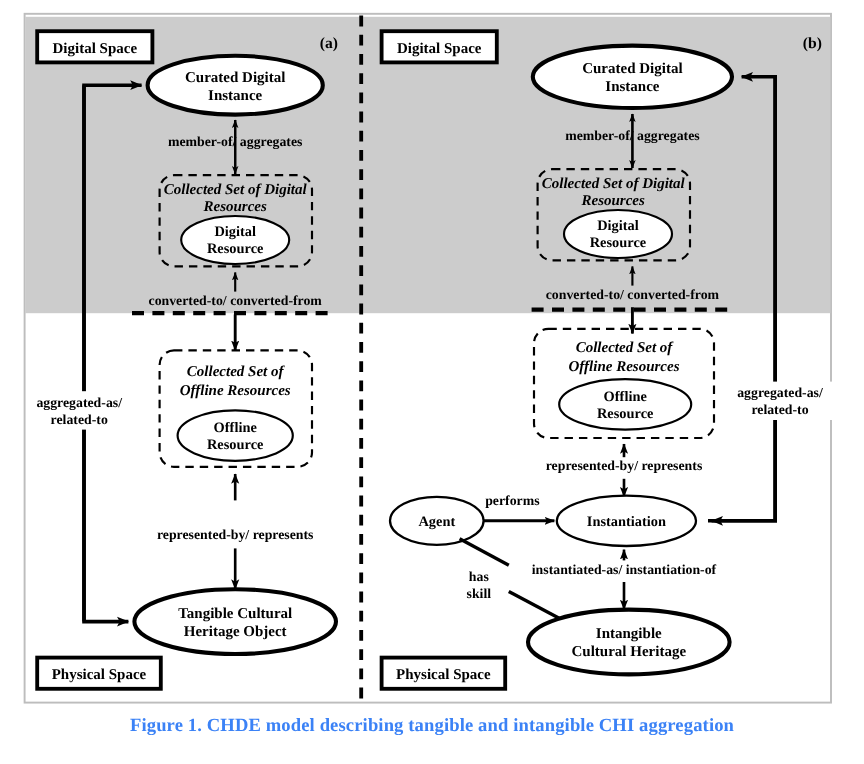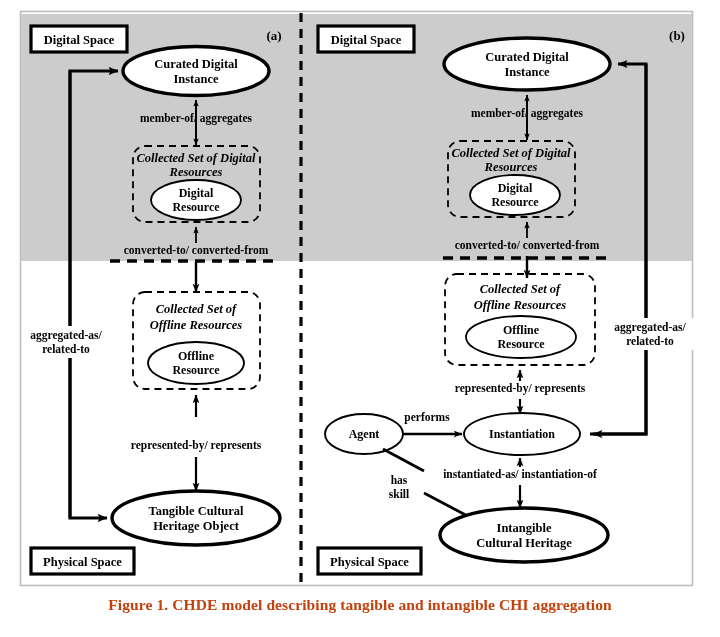--- a/index.html
+++ b/index.html
@@ -26,21 +26,21 @@
   }
   .caption {
     position: absolute;
     left: 0;
     top: 596px;
     width: 720px;
     text-align: center;
     font-family: "Liberation Serif", "DejaVu Serif", serif;
     font-weight: bold;
     font-size: 15.5px;
-    color: #c2410c;
+    color: #3b82f6;
     letter-spacing: 0.1px;
   }
   text {
     font-family: "Liberation Serif", "DejaVu Serif", serif;
     fill: #000;
   }
   .t-node {
     font-size: 12.5px;
     font-weight: bold;
     text-anchor: middle;

